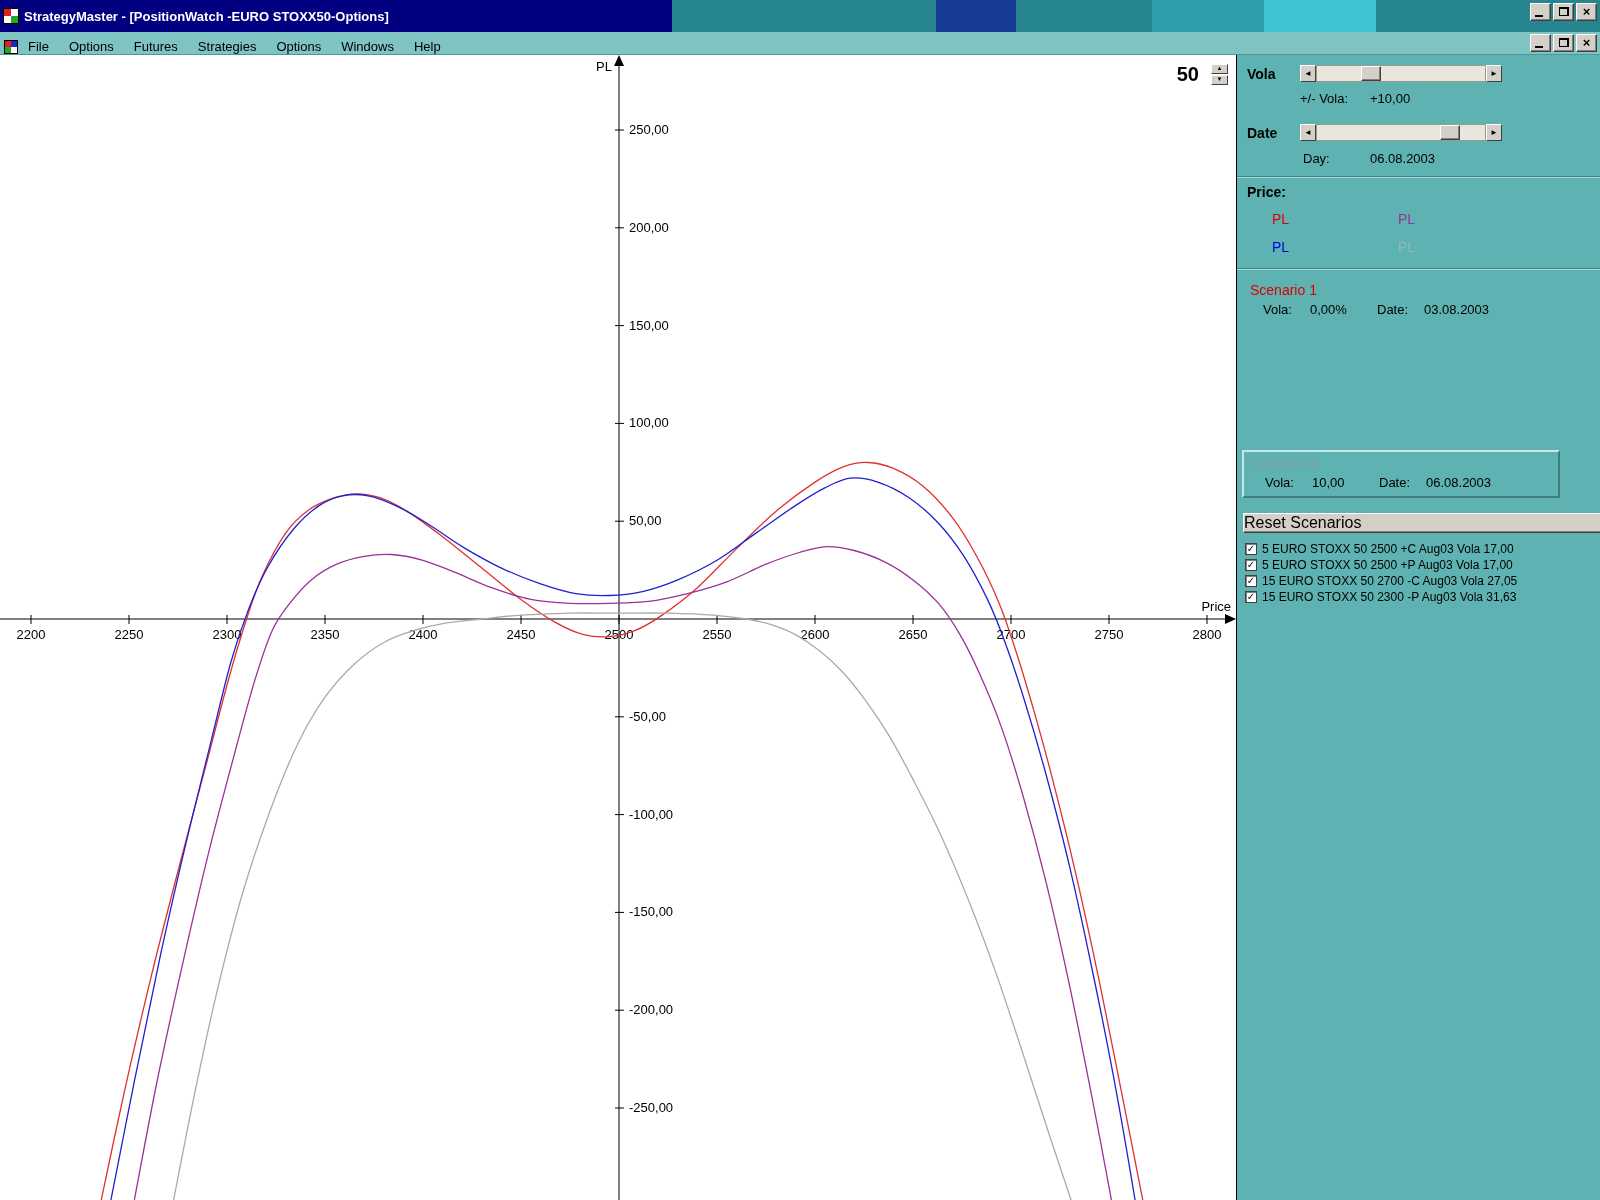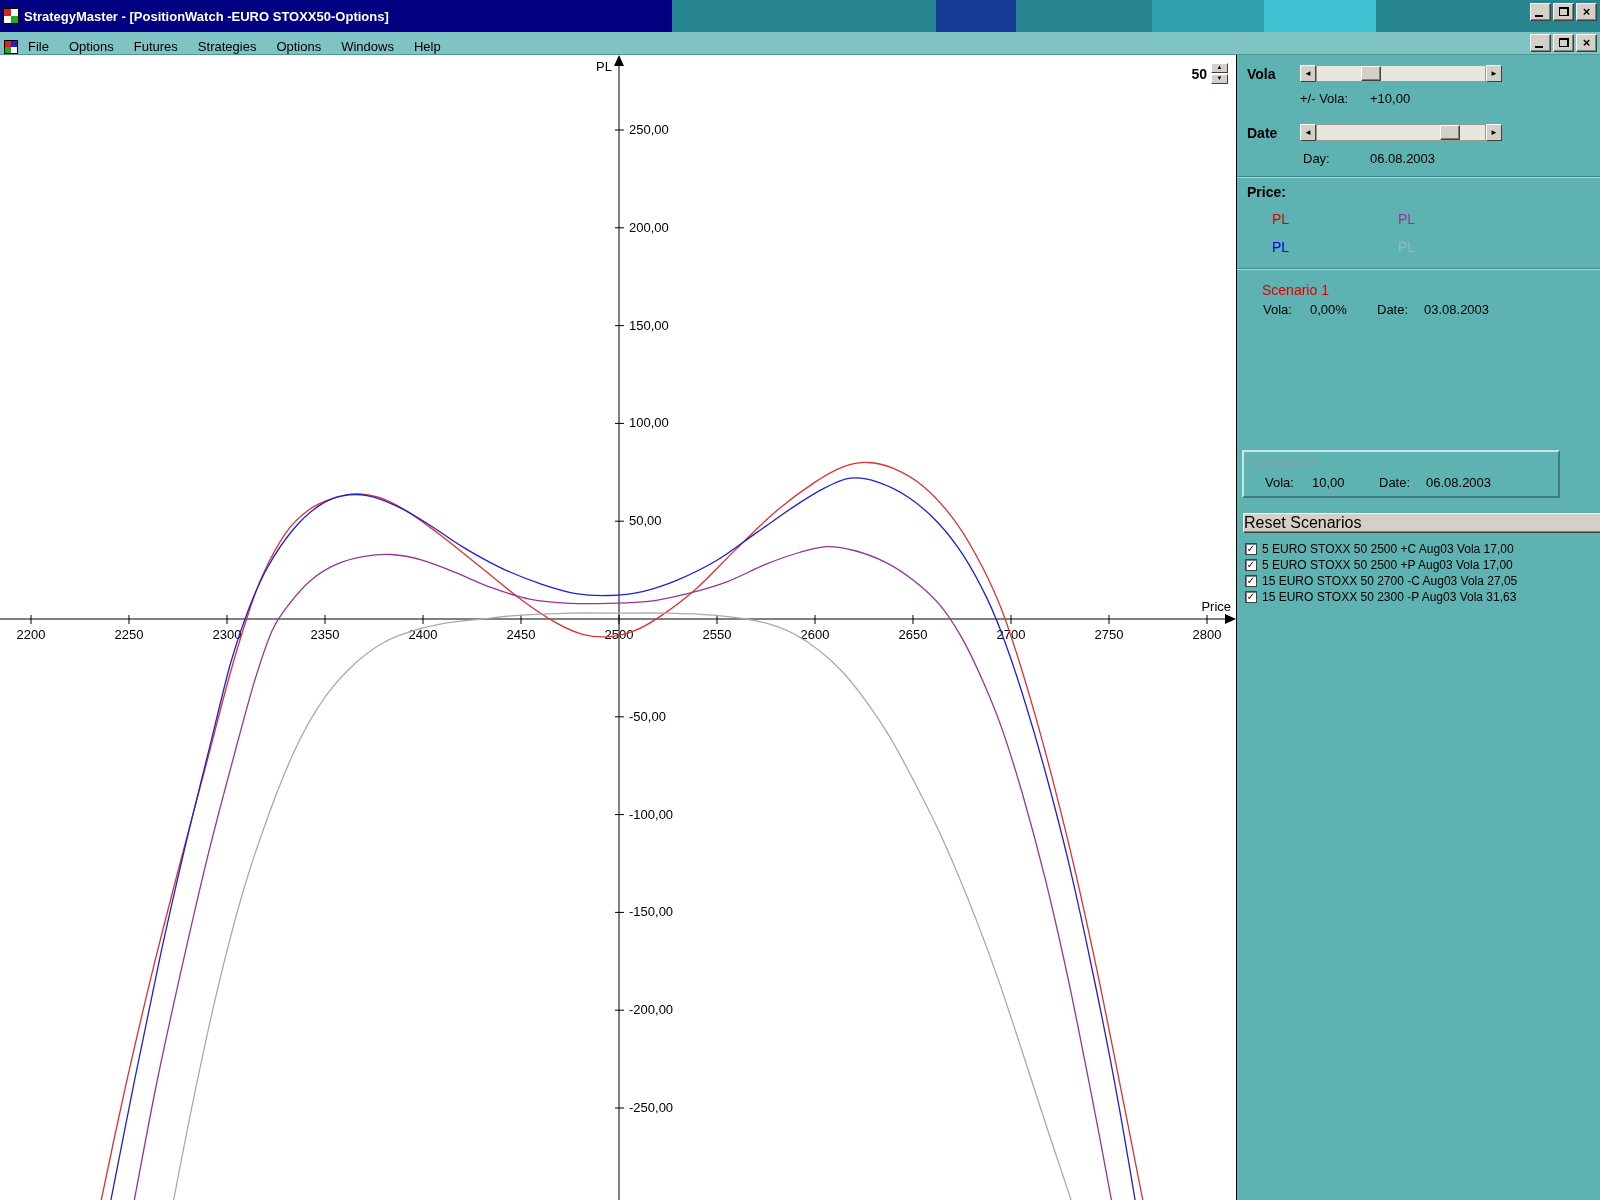--- a/index.html
+++ b/index.html
@@ -35,42 +35,42 @@
   .child-icon i:nth-child(2){background:#22c;}
   .child-icon i:nth-child(3){background:#2a2;}
   .child-icon i:nth-child(4){background:#fff;}
   .menu-item{padding:0 10px;font-size:13px;color:#000;cursor:default;}
 
   
   .content{display:flex;height:1153px;}
   .chart-area{width:1237px;height:1153px;background:#fff;position:relative;border-right:1px solid #000;}
   svg{font-family:"Liberation Sans",sans-serif;}
   .spinner{position:absolute;top:8px;right:8px;display:flex;align-items:center;}
-  .spinner .val{font-weight:bold;font-size:14px;margin-right:4px;}
+  .spinner .val{font-weight:bold;font-size:20px;margin-right:12px;}
   .spin-btns{display:flex;flex-direction:column;gap:1px;}
   .spin-btn{width:17px;height:10px;background:#d4d0c8;border:1px solid;border-color:#fff #404040 #404040 #fff;
     font-size:6px;line-height:7px;text-align:center;color:#000;cursor:default;}
 
   
   .sidebar{width:363px;height:1153px;background:#5fb2b2;position:relative;font-size:13px;color:#000;}
   .abs{position:absolute;}
   .bold{font-weight:bold;font-size:14px;}
   .sep{position:absolute;left:0;width:100%;height:2px;border-top:1px solid #3f8888;border-bottom:1px solid #a8dcdc;}
 
   .slider{position:absolute;display:flex;width:202px;height:17px;}
   .sl-btn{width:16px;height:17px;background:#d4d0c8;border:1px solid;border-color:#fff #404040 #404040 #fff;
     font-size:8px;line-height:15px;text-align:center;color:#000;cursor:default;flex:none;}
   .sl-track{flex:1;height:17px;background:#e9e6dd;border:1px solid #9a9a8e;position:relative;}
   .sl-thumb{position:absolute;top:0;width:20px;height:15px;background:#d4d0c8;border:1px solid;
     border-color:#fff #404040 #404040 #fff;box-shadow:inset -1px -1px 0 #808080;}
 
   .pl-cell{position:absolute;font-size:14px;cursor:default;}
 
   .scenario{position:absolute;left:0;width:100%;}
-  .sc-name{margin-left:25px;font-size:14px;}
+  .sc-name{margin-left:13px;font-size:14px;}
   .sc-row{margin-left:26px;margin-top:4px;font-size:13px;}
   .sc-vl{display:inline-block;width:47px;}
   .sc-vv{display:inline-block;width:67px;}
   .sc-dl{display:inline-block;width:47px;}
   .scenario.selected{left:5px;width:318px;height:48px;border:2px solid;border-color:#c7e6e6 #3f7c7c #3f7c7c #c7e6e6;padding-top:3px;}
   .scenario.selected .sc-name{margin-left:8px;}
   .scenario.selected .sc-row{margin-left:21px;}
 
   .reset-btn{position:absolute;left:6px;top:458px;width:364px;height:20px;background:#d4d0c8;
     border:1px solid;border-color:#fff #404040 #404040 #fff;box-shadow:inset -1px -1px 0 #808080;

